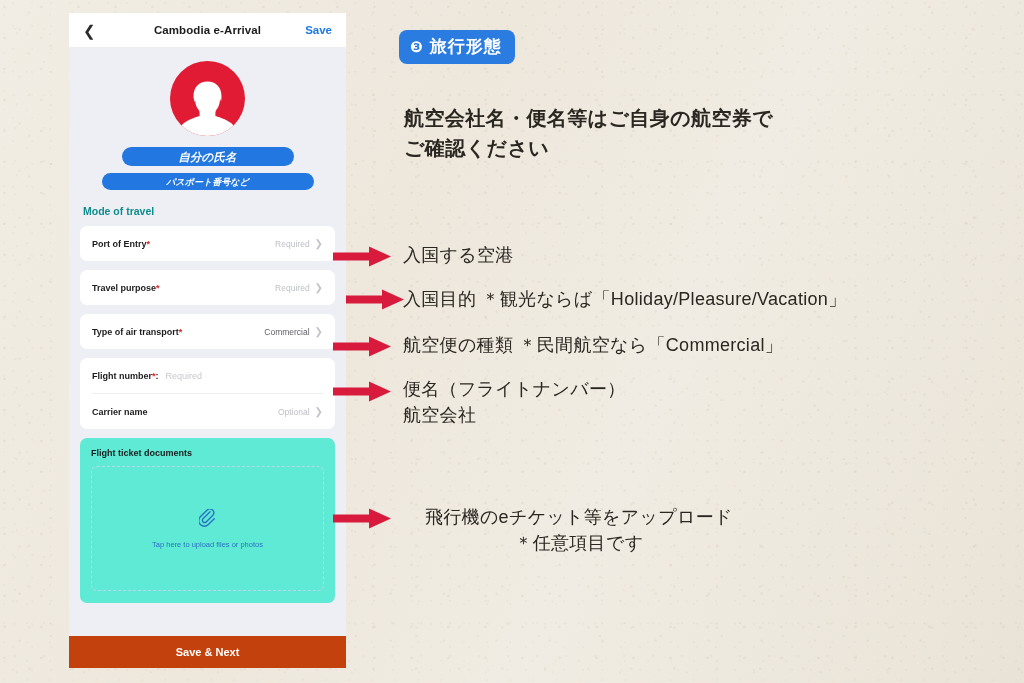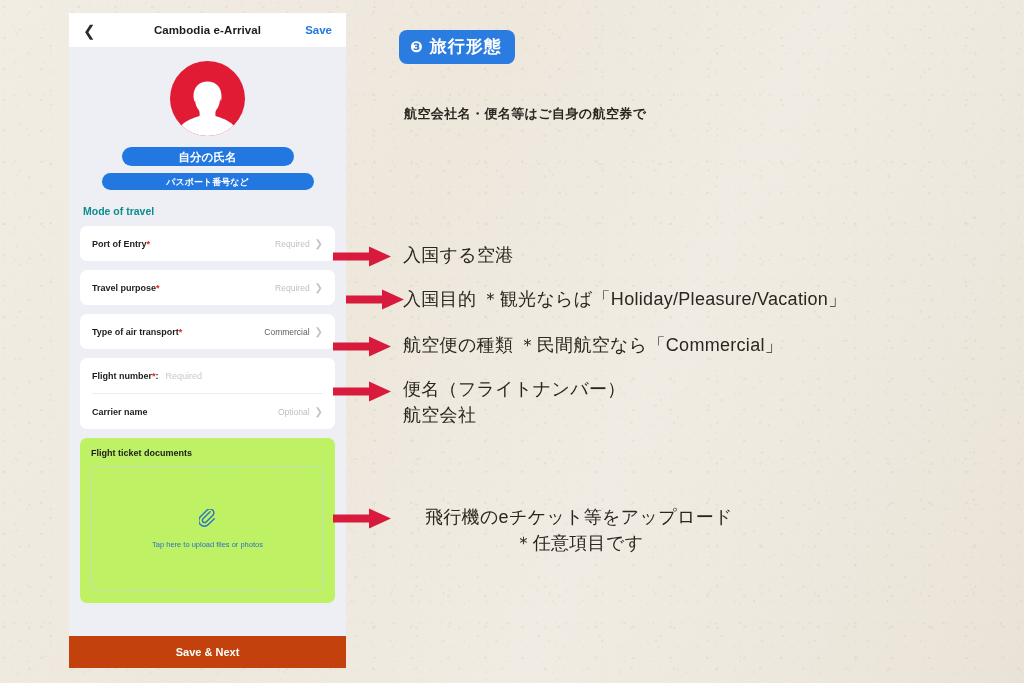--- a/index.html
+++ b/index.html
@@ -104,20 +104,21 @@
   .avatar svg { display: block; }
 
   .pill {
     border: none;
     border-radius: 999px;
     background: #2277E0;
     color: #fff;
     font-weight: 700;
     text-align: center;
     font-family: "Liberation Sans", "DejaVu Sans", sans-serif;
+    font-style: italic;
   }
   .pill-name {
     width: 172px;
     height: 19px;
     line-height: 19px;
     font-size: 11.5px;
     margin-top: 11px;
   }
   .pill-passport {
     width: 212px;
@@ -171,21 +172,21 @@
     font-weight: 400;
     line-height: 1;
   }
   .inline-placeholder {
     font-size: 9px;
     color: #C8C9CF;
     margin-left: 7px;
   }
 
   .upload-card {
-    background: #bef264;
+    background: #5eead4;
     border-radius: 7px;
     margin-top: 9px;
     padding: 10px 11px 12px 11px;
   }
   .upload-title {
     font-size: 9px;
     font-weight: 700;
     color: #1c1c1e;
     margin-bottom: 8px;
   }
@@ -244,21 +245,21 @@
     position: absolute;
     color: #2A2620;
     font-weight: 700;
     z-index: 4;
     white-space: nowrap;
     letter-spacing: 0.4px;
   }
   .note-intro {
     left: 404px;
     top: 104px;
-    font-size: 13px;
+    font-size: 20px;
     line-height: 1.48;
   }
   .ann {
     position: absolute;
     color: #2A2620;
     font-weight: 400;
     font-size: 18px;
     line-height: 1.42;
     z-index: 4;
     white-space: nowrap;
@@ -371,20 +372,21 @@
   <button class="save-next">Save &amp; Next</button>
 </div>
 
 <div class="badge">
   <span class="badge-num">❸</span>
   <span>旅行形態</span>
 </div>
 
 <div class="note note-intro">
   <div>航空会社名・便名等はご自身の航空券で</div>
+  <div>ご確認ください</div>
 </div>
 
 <svg class="arrow" style="left:333px; top:246px;" viewBox="0 0 58 21">
   <path d="M0 6.5 H36 V0.5 L58 10.5 L36 20.5 V14.5 H0 Z" fill="#D81B3C"></path>
 </svg>
 <svg class="arrow" style="left:346px; top:289px;" viewBox="0 0 58 21">
   <path d="M0 6.5 H36 V0.5 L58 10.5 L36 20.5 V14.5 H0 Z" fill="#D81B3C"></path>
 </svg>
 <svg class="arrow" style="left:333px; top:336px;" viewBox="0 0 58 21">
   <path d="M0 6.5 H36 V0.5 L58 10.5 L36 20.5 V14.5 H0 Z" fill="#D81B3C"></path>

